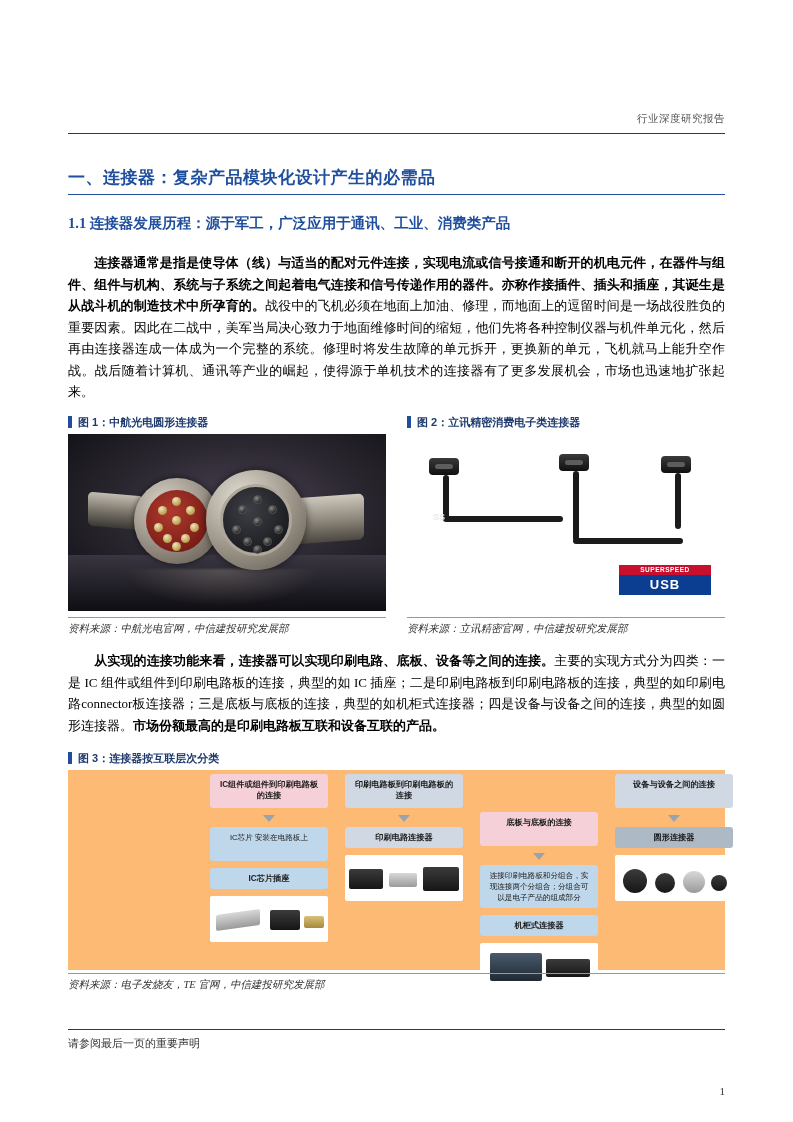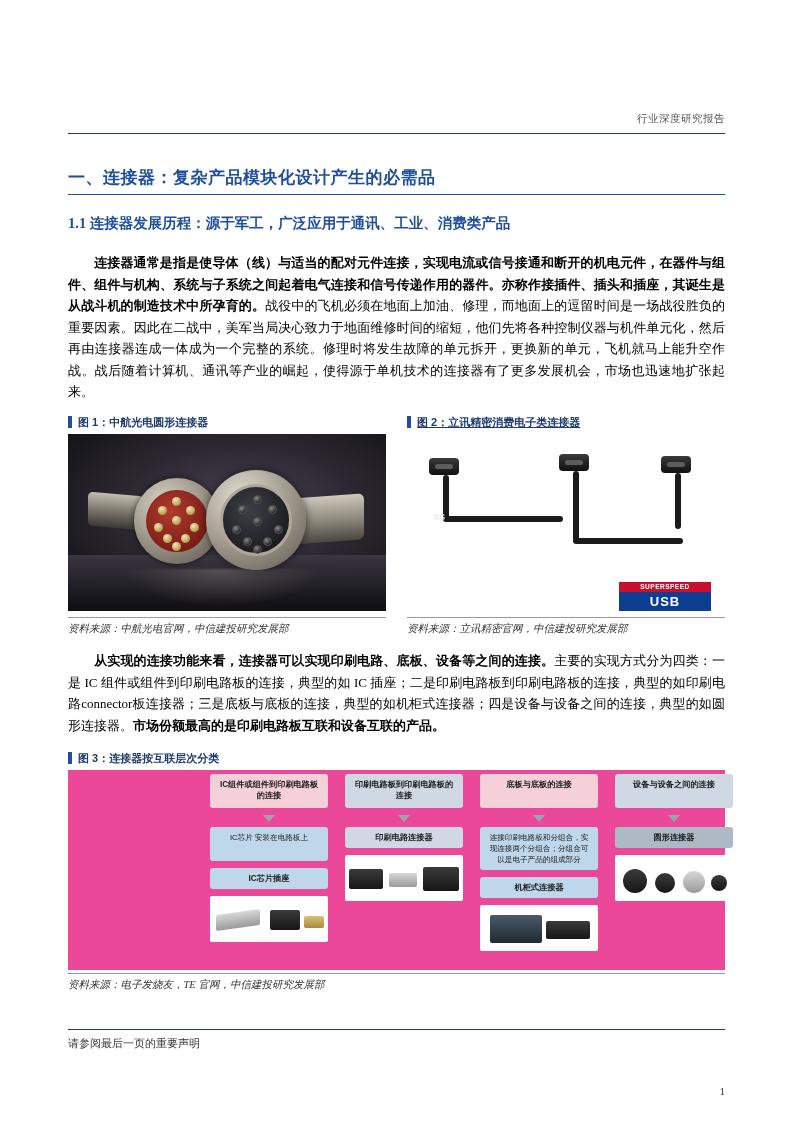--- a/index.html
+++ b/index.html
@@ -183,21 +183,21 @@
     background: linear-gradient(to bottom, #c3bcb0, #6f6a61 60%, #3a3833);
     border-radius: 5px;
     transform: skewY(5deg);
   }
   .refl {
     position: absolute; left: 54px; bottom: 4px; width: 200px; height: 38px;
     background: radial-gradient(ellipse at 50% 0%, rgba(160,150,140,.35), rgba(0,0,0,0) 70%);
     filter: blur(1px);
   }
   
-  #fig2-cap { left: 407px; top: 416px; text-decoration: underline; }
+  #fig2-cap { left: 407px; top: 416px; }
   #fig2-box {
     position: absolute;
     left: 407px;
     top: 434px;
     width: 318px;
     height: 177px;
     overflow: hidden;
     background: #ffffff;
   }
   #fig2-src { left: 407px; top: 622px; }
@@ -222,21 +222,21 @@
   .usb-logo {
     position: absolute;
     color: #e8e8e8;
     font-size: 9px;
     font-family: "Liberation Sans", sans-serif;
     font-weight: bold;
     margin-top: 16px;
   }
   .ss-badge {
     position: absolute;
-    right: 14px; bottom: 2px;
+    right: 14px; bottom: 19px;
     width: 92px; height: 27px;
     background: #ffffff;
     font-family: "Liberation Sans", sans-serif;
   }
   .ss-top {
     position: absolute; left: 0; top: 0; width: 92px; height: 10px;
     background: #c8102e; color: #fff; font-size: 6.5px; letter-spacing: .5px;
     text-align: center; line-height: 10px; font-weight: bold;
   }
   .ss-bot {
@@ -245,21 +245,21 @@
     text-align: center; line-height: 20px; letter-spacing: 1px;
   }
   
   #fig3-cap { left: 68px; top: 752px; }
   #fig3-box {
     position: absolute;
     left: 68px;
     top: 770px;
     width: 657px;
     height: 200px;
-    background: #ec4899;
+    background: #fdba74;
   }
   #fig3-src { left: 68px; top: 978px; }
   #fig3-rule { left: 68px; width: 657px; top: 973px; }
 
   .col3 {
     position: absolute;
     top: 4px;
     width: 118px;
     font-family: "Liberation Sans", sans-serif;
   }
@@ -420,21 +420,21 @@
       <div class="arrow-dn"></div>
       <div class="cell name" style="background:#cfd8e3;">印刷电路连接器</div>
       <div class="thumb">
         <div class="chip dark" style="left:4px; top:14px; width:34px; height:20px;"></div>
         <div class="chip silver" style="left:44px; top:18px; width:28px; height:14px;"></div>
         <div class="chip dark" style="left:78px; top:12px; width:36px; height:24px;"></div>
       </div>
     </div>
 
     <div class="col3" style="left:412px;">
-      <div class="cell title" style="background:#f6d0d8;">底板与底板的连接</div>
+      <div class="cell title" style="background:#f6d0d8;margin-top:38px;">底板与底板的连接</div>
       <div class="arrow-dn"></div>
       <div class="cell desc" style="background:#bfd7ea;">连接印刷电路板和分组合，实现连接两个分组合；分组合可以是电子产品的组成部分</div>
       <div class="cell name" style="background:#bfd7ea;">机柜式连接器</div>
       <div class="thumb">
         <div class="chip blue" style="left:10px; top:10px; width:52px; height:28px;"></div>
         <div class="chip dark" style="left:66px; top:16px; width:44px; height:18px;"></div>
       </div>
     </div>
 
     <div class="col3" style="left:547px;">

